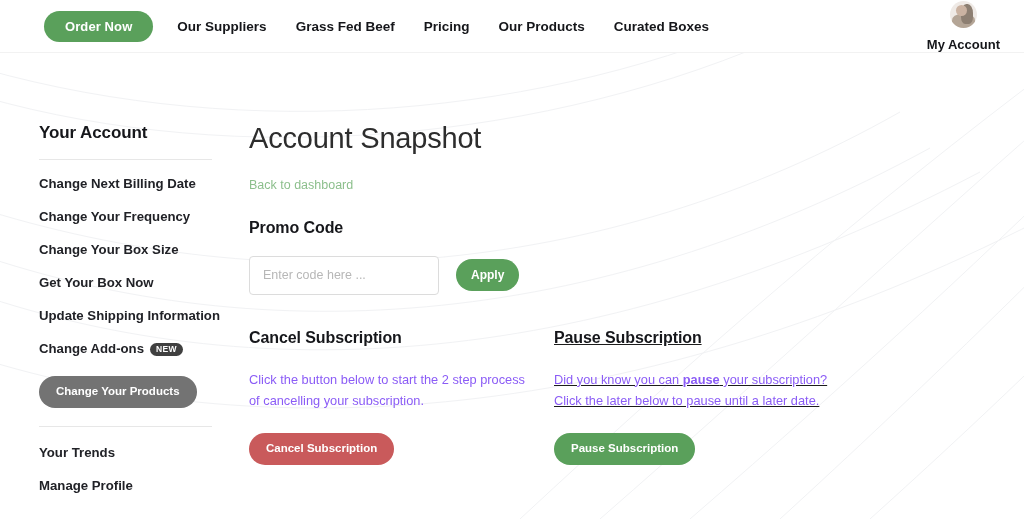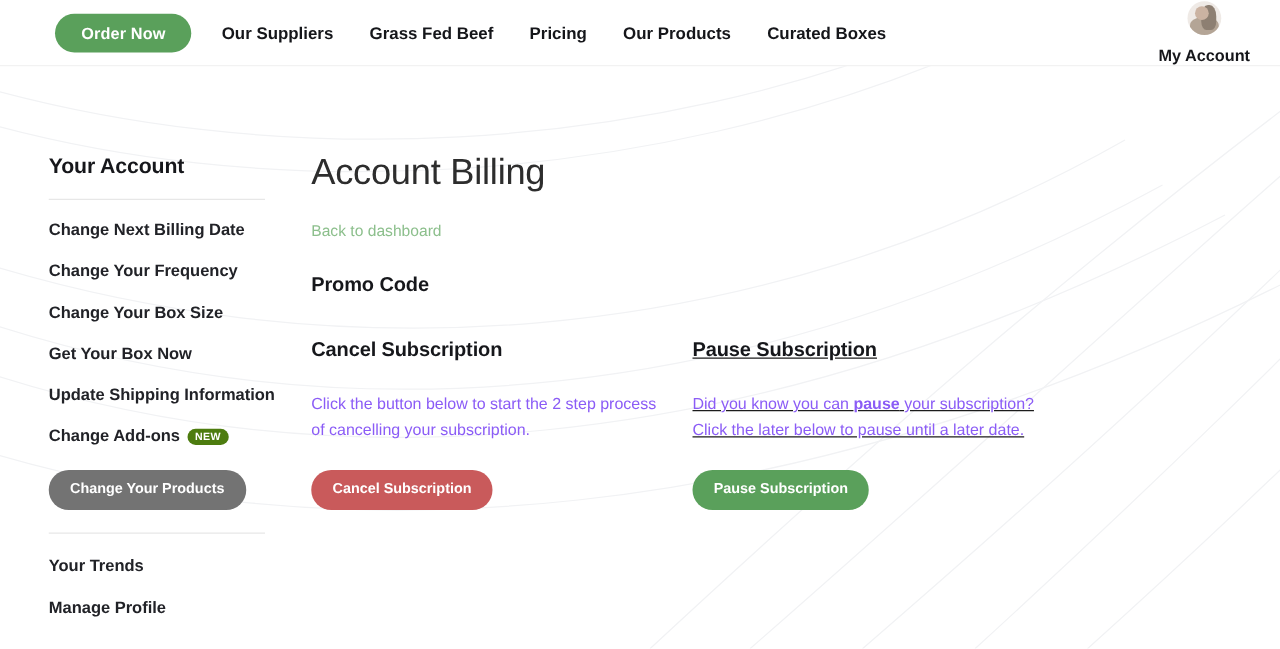--- a/index.html
+++ b/index.html
@@ -154,21 +154,21 @@
     text-decoration: none;
     margin-bottom: 18px;
     white-space: nowrap;
     cursor: pointer;
   }
   .sb-link:last-child { margin-bottom: 0; }
 
   .new-badge {
     display: inline-block;
     vertical-align: 1px;
-    background: #4d7c0f;
+    background: #404040;
     color: #ffffff;
     font-size: 8.5px;
     font-weight: bold;
     letter-spacing: .3px;
     border-radius: 999px;
     padding: 2px 6px 2px 6px;
     margin-left: 6px;
     line-height: 1;
   }
 
@@ -349,27 +349,31 @@
 
     <a class="sb-link">Your Trends</a>
     <a class="sb-link">Manage Profile</a>
     
     
     
   </aside>
 
   <main id="main">
 
-    <h1 id="page-title">Account Billing</h1>
+    <h1 id="page-title">Account Snapshot</h1>
 
     <a id="back-link">Back to dashboard</a>
 
     <section id="promo-section">
       <h2 class="section-title">Promo Code</h2>
 
+      <div id="promo-row">
+        <input id="promo-input" type="text" placeholder="Enter code here ..." value="" style="">
+        <button id="apply-btn">Apply</button>
+      </div>
     </section>
 
     <section id="sub-row">
 
       <div class="sub-col" id="sub-col-cancel">
         <h2 class="section-title">Cancel Subscription</h2>
         <p class="sub-body">Click the button below to start the 2 step process of cancelling your subscription.</p>
         <button class="pill-btn" id="cancel-sub-btn">Cancel Subscription</button>
       </div>
 

